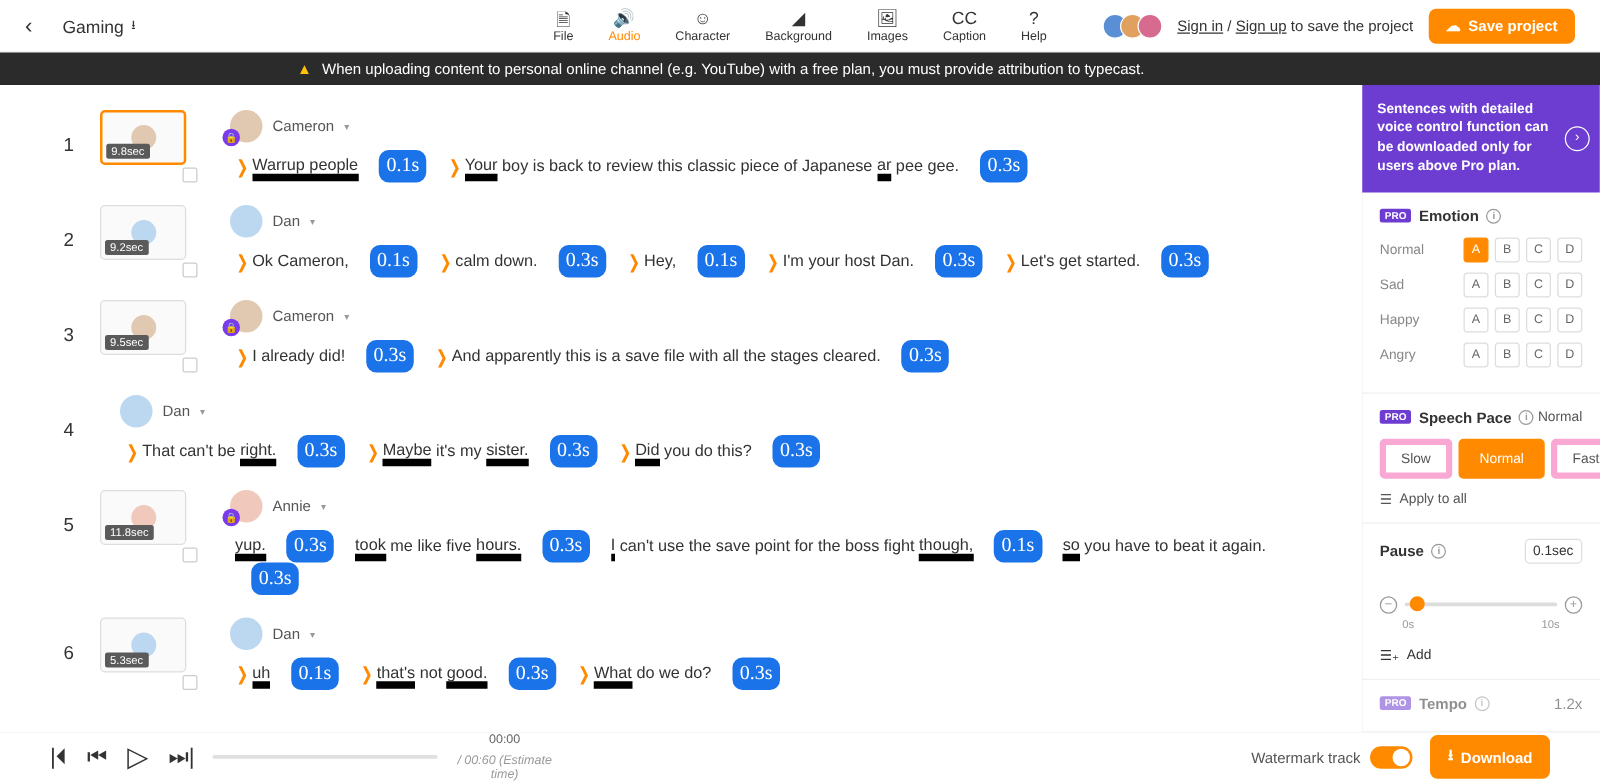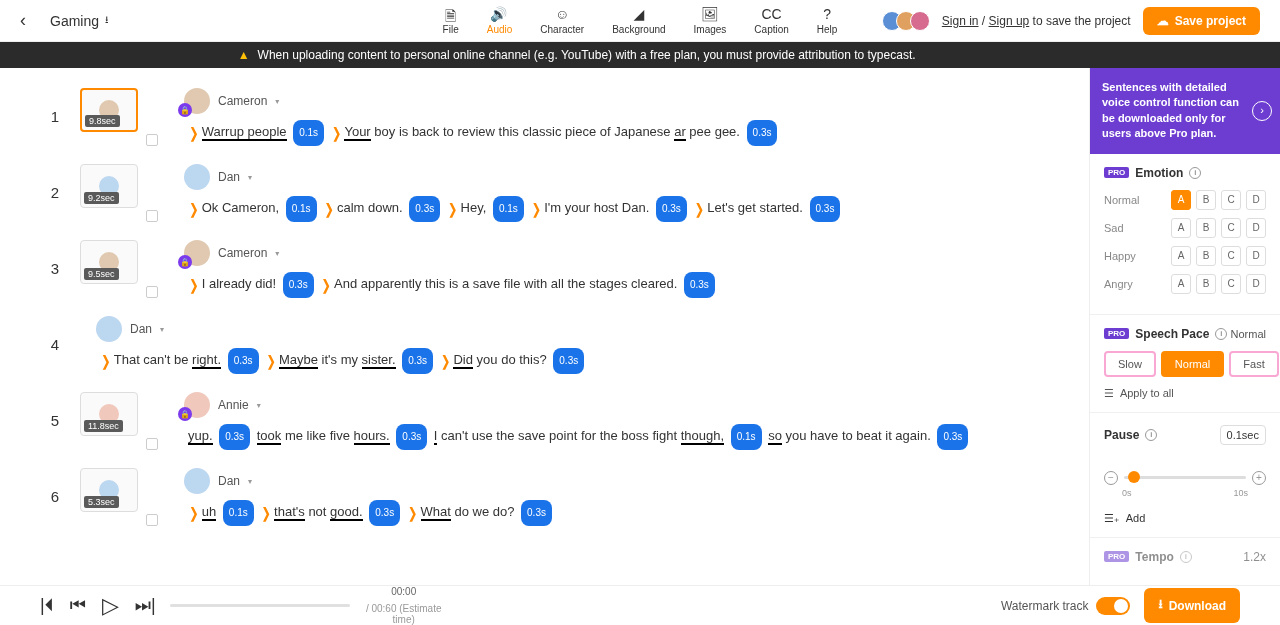--- a/index.html
+++ b/index.html
@@ -23,69 +23,69 @@
 .banner { height: 26px; background: #2b2b2b; color: #fff; font-size: 12px; display: flex; align-items: center; justify-content: center; gap: 8px; }
 .banner .warn { color: #ffc107; }
 .banner .attr { font-weight: 400; margin-top: 48px; }
 .main-row { flex: 1; display: flex; overflow: hidden; }
 .editor-col { flex: 1; overflow-y: auto; background: #fff; padding: 20px 0 20px 40px; position: relative; }
 .editor-col::-webkit-scrollbar { width: 8px; }
 .editor-col::-webkit-scrollbar-thumb { background: #ccc; border-radius: 4px; }
 .block { display: flex; align-items: flex-start; margin-bottom: 18px; }
 .block-num { width: 30px; font-size: 15px; color: #333; padding-top: 20px; text-align: center; }
 .block-thumb { width: 78px; margin-left: 10px; }
-.thumb { width: 58px; height: 44px; background: #fafafa; border: 1px solid #ddd; border-radius: 4px; position: relative; display: flex; align-items: center; justify-content: center; }
+.thumb { width: 69px; height: 44px; background: #fafafa; border: 1px solid #ddd; border-radius: 4px; position: relative; display: flex; align-items: center; justify-content: center; }
 .thumb.selected { border: 2px solid #ff8a00; }
 .thumb-icon { width: 20px; height: 20px; border-radius: 50%; background: #e0c9b0; }
 .thumb-time { position: absolute; bottom: 3px; left: 3px; background: #5a5a5a; color: #fff; font-size: 9px; padding: 1px 4px; border-radius: 2px; }
 .thumb-below { width: 78px; display: flex; justify-content: flex-end; margin-top: 2px; }
 .thumb-check { width: 12px; height: 12px; border: 1px solid #ccc; border-radius: 2px; }
 .block-content { flex: 1; margin-left: 26px; padding-right: 30px; }
 .speaker-row { display: flex; align-items: center; gap: 8px; margin-bottom: 6px; position: relative; }
 .speaker-avatar-wrap { position: relative; }
 .speaker-avatar { width: 26px; height: 26px; border-radius: 50%; display: flex; align-items: center; justify-content: center; font-size: 13px; }
 .lock-badge { position: absolute; bottom: -3px; left: -6px; width: 14px; height: 14px; background: #7c3aed; border-radius: 50%; display: flex; align-items: center; justify-content: center; font-size: 8px; color: #fff; }
 .speaker-name { font-size: 12px; color: #555; }
 .speaker-caret { font-size: 8px; color: #999; }
 .line { line-height: 24px; font-size: 13px; color: #333; padding-left: 4px; }
-.pause-pill { display: inline-block; background: #e8f0fe; color: #1967d2; font-size: 10px; padding: 1px 6px; border-radius: 8px; margin: 0 3px; vertical-align: middle; }
+.pause-pill { display: inline-block; background: #e8f0fe; color: #1967d2; font-size: 16px; padding: 1px 6px; border-radius: 8px; margin: 0 13px; vertical-align: middle; font-family: Liberation Serif, serif; }
 .pause-pill.solid { background: #1a73e8; color: #fff; }
 .chev { display: inline-block; color: #ff8a00; font-size: 14px; font-weight: 700; margin-right: 2px; vertical-align: middle; }
-.underline-red { border-bottom: 2px solid #000000; }
+.underline-red { border-bottom: 6px solid #000000; }
 .sidebar { width: 191px; border-left: 1px solid #eee; display: flex; flex-direction: column; overflow-y: auto; }
 .sidebar-notice { background: #6d3dd1; color: #fff; font-size: 11px; padding: 12px 12px; position: relative; line-height: 1.4; }
 .notice-arrow { position: absolute; right: 8px; top: 50%; transform: translateY(-50%); width: 20px; height: 20px; border: 1.5px solid #fff; border-radius: 50%; display: flex; align-items: center; justify-content: center; }
 .side-sec { padding: 12px 14px; border-bottom: 1px solid #f0f0f0; }
 .side-title { display: flex; align-items: center; gap: 6px; font-size: 12px; font-weight: 600; margin-bottom: 10px; }
 .pro-badge { background: #6d3dd1; color: #fff; font-size: 8px; padding: 1px 4px; border-radius: 2px; font-weight: 700; }
 .info-i { width: 12px; height: 12px; border: 1px solid #999; border-radius: 50%; display: inline-flex; align-items: center; justify-content: center; font-size: 8px; color: #999; }
 .emotion-row { display: flex; align-items: center; justify-content: space-between; margin-bottom: 8px; }
 .emotion-label { font-size: 11px; color: #888; }
 .emotion-btns { display: flex; gap: 5px; }
 .eb { width: 20px; height: 20px; border: 1px solid #ddd; border-radius: 3px; background: #fff; font-size: 10px; cursor: pointer; color: #666; }
 .eb.active { background: #ff8a00; color: #fff; border-color: #ff8a00; }
 .side-title-row { display: flex; justify-content: space-between; align-items: center; margin-bottom: 10px; }
 .pace-btns { display: flex; gap: 5px; }
-.pace-btn { padding: 5px 12px; border: 2px solid #f9a8d4; border-radius: 4px; background: #fff; font-size: 11px; cursor: pointer; color: #555; }
+.pace-btn { padding: 5px 12px; border: 5px solid #f9a8d4; border-radius: 4px; background: #fff; font-size: 11px; cursor: pointer; color: #555; }
 .pace-btn.active { background: #ff8a00; color: #fff; border-color: #ff8a00; }
 .apply-all { display: flex; align-items: center; gap: 6px; font-size: 11px; color: #555; margin-top: 10px; cursor: pointer; }
 .pause-head { display: flex; justify-content: space-between; align-items: center; margin-bottom: 26px; }
 .pause-val-box { border: 1px solid #ddd; border-radius: 4px; padding: 3px 6px; font-size: 11px; }
 .slider-row { display: flex; align-items: center; gap: 6px; }
 .slider-track { flex: 1; height: 3px; background: #ddd; border-radius: 2px; position: relative; }
 .slider-handle { position: absolute; left: 3%; top: -5px; width: 12px; height: 12px; background: #ff8a00; border-radius: 50%; }
 .slider-circ { width: 14px; height: 14px; border: 1px solid #999; border-radius: 50%; display: flex; align-items: center; justify-content: center; font-size: 10px; color: #999; cursor: pointer; }
 .slider-labels { display: flex; justify-content: space-between; font-size: 9px; color: #999; margin-top: 3px; padding: 0 18px; }
 .add-row { display: flex; align-items: center; gap: 6px; font-size: 11px; margin-top: 14px; cursor: pointer; }
 .tempo-sec { padding: 12px 14px; display: flex; justify-content: space-between; align-items: center; font-size: 12px; opacity: 0.55; }
 .player { height: 40px; border-top: 1px solid #eee; display: flex; align-items: center; padding: 0 40px; gap: 14px; }
 .player-controls { display: flex; align-items: center; gap: 16px; font-size: 18px; }
 .player-track { flex: 0 0 180px; height: 3px; background: #e0e0e0; border-radius: 2px; }
 .player-time { font-size: 10px; color: #666; display: flex; align-items: center; gap: 6px; flex-direction: column; }
-.player-time .est { color: #999; line-height: 1.1; text-align: center; }
+.player-time .est { color: #999; line-height: 1.1; text-align: center; font-style: italic; }
 .spacer { flex: 1; }
 .water-row { display: flex; align-items: center; gap: 8px; font-size: 12px; color: #555; }
 .toggle { width: 34px; height: 18px; background: #ff8a00; border-radius: 10px; position: relative; cursor: pointer; }
 .toggle-knob { position: absolute; right: 2px; top: 2px; width: 14px; height: 14px; background: #fff; border-radius: 50%; }
 .dl-btn { background: #ff8a00; color: #fff; border: none; padding: 7px 14px; border-radius: 6px; font-size: 12px; font-weight: 600; cursor: pointer; display: flex; align-items: center; gap: 6px; }
 </style>
 </head>
 <body>
 
 <div class="app">

